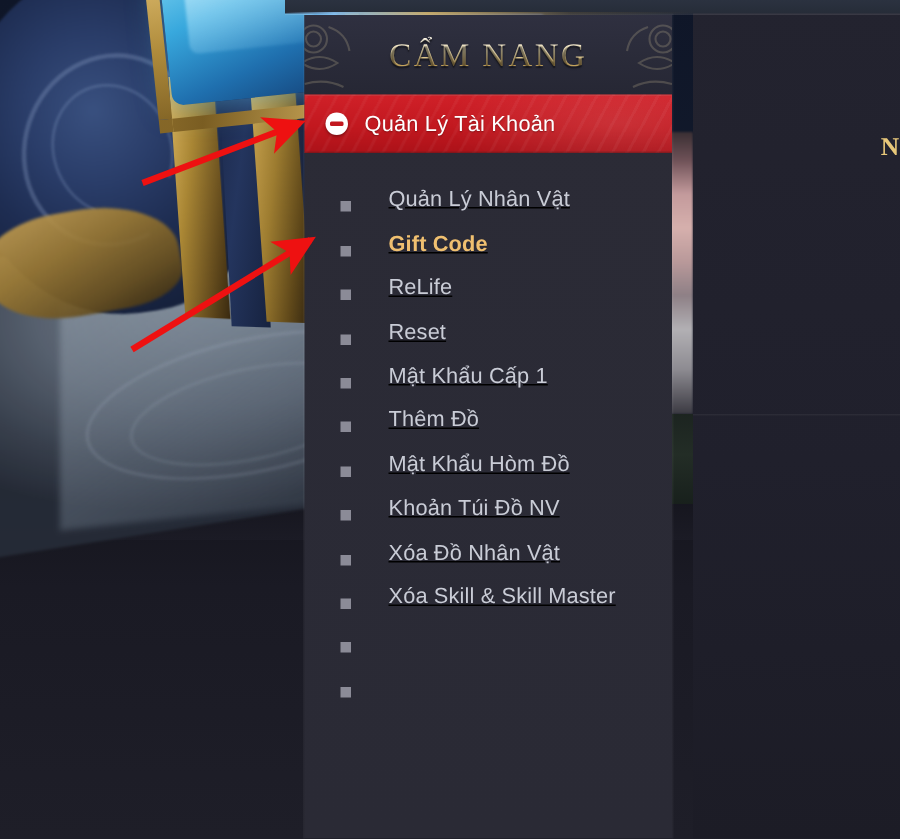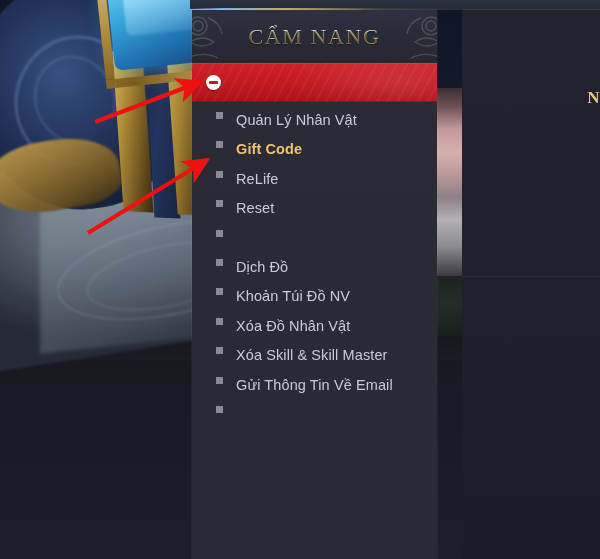--- a/index.html
+++ b/index.html
@@ -198,21 +198,21 @@
     position:absolute; left:190px; top:0; width:410px; height:9px;
     background:linear-gradient(180deg,#2b3240 0%,#262c38 100%);
   }
   #top-band-edge{
     position:absolute; left:190px; top:9px; width:410px; height:1px;
     background:rgba(255,255,255,.10);
   }
 
   
   #panel{
-    position:absolute; left:192px; top:10px; width:245px; height:549px;
+    position:absolute; left:203px; top:10px; width:245px; height:549px;
     background:linear-gradient(180deg,#2c2c38 0%,#2b2b36 6%,#2a2a35 100%);
     box-shadow:0 0 0 1px rgba(255,255,255,.045);
   }
   
   #panel-header{
     position:relative; height:53px; width:100%;
     background:linear-gradient(180deg,#2f3040 0%,#2a2b39 55%,#262734 100%);
     overflow:hidden;
     display:flex; align-items:center; justify-content:center;
   }
@@ -254,24 +254,25 @@
   #minus-icon::before{
     content:""; width:9px; height:2.5px; background:#c2181f; border-radius:1px;
   }
   #active-row-label{
     font-size:14.5px; color:#ffffff; letter-spacing:.15px;
     text-shadow:0 1px 1px rgba(0,0,0,.3);
   }
   
   #menu-list{ list-style:none; padding:10px 0 0 0; }
   .menu-item{
-    display:flex; align-items:flex-start; gap:13px;
+    display:flex; align-items:flex-end; gap:25px;
     padding:0 0 0 24px;
     height:29.4px;
     cursor:pointer;
+    text-decoration:underline;
   }
   .bullet{
     width:7px; height:7px; flex:0 0 auto;
     background:#8b8b97;
   }
   .menu-label{
     font-size:14.5px; color:#c9ccd6; letter-spacing:.1px;
   }
   .menu-item.highlight .menu-label{
     color:#f0c070; font-weight:bold;
@@ -346,20 +347,21 @@
         <path d="M2 30 Q14 22 26 30 Q14 38 2 30Z"></path>
         <path d="M20 6 Q32 10 34 22"></path>
         <path d="M4 44 Q18 40 30 46"></path>
       </g>
     </svg>
     <div id="panel-title">CẨM NANG</div>
   </div>
 
   <div id="active-row">
     <span id="minus-icon"></span>
+    <span id="active-row-label">Quản Lý Tài Khoản</span>
   </div>
 
   <ul id="menu-list">
     <li class="menu-item">
       <span class="bullet"></span>
       <span class="menu-label">Quản Lý Nhân Vật</span>
     </li>
     <li class="menu-item highlight">
       <span class="bullet"></span>
       <span class="menu-label">Gift Code</span>
@@ -367,40 +369,44 @@
     <li class="menu-item">
       <span class="bullet"></span>
       <span class="menu-label">ReLife</span>
     </li>
     <li class="menu-item">
       <span class="bullet"></span>
       <span class="menu-label">Reset</span>
     </li>
     <li class="menu-item">
       <span class="bullet"></span>
-    </li>
-    <li class="menu-item">
-      <span class="bullet"></span>
-      <span class="menu-label">Dịch Đồ</span>
+      <span class="menu-label">Mật Khẩu Cấp 1</span>
+    </li>
+    <li class="menu-item">
+      <span class="bullet"></span>
+      <span class="menu-label">Thêm Đồ</span>
+    </li>
+    <li class="menu-item">
+      <span class="bullet"></span>
+      <span class="menu-label">Mật Khẩu Hòm Đồ</span>
     </li>
     <li class="menu-item">
       <span class="bullet"></span>
       <span class="menu-label">Khoản Túi Đồ NV</span>
     </li>
     <li class="menu-item">
       <span class="bullet"></span>
       <span class="menu-label">Xóa Đồ Nhân Vật</span>
     </li>
     <li class="menu-item">
       <span class="bullet"></span>
       <span class="menu-label">Xóa Skill &amp; Skill Master</span>
     </li>
     <li class="menu-item">
       <span class="bullet"></span>
-      <span class="menu-label">Gửi Thông Tin Về Email</span>
     </li>
     <li class="menu-item">
       <span class="bullet"></span>
     </li>
   </ul>
 </div>
 
 <svg id="arrows" viewBox="0 0 600 559">
   <defs>
     <marker id="ah" markerWidth="7" markerHeight="7" refX="5.6" refY="3.5" orient="auto" markerUnits="strokeWidth">

